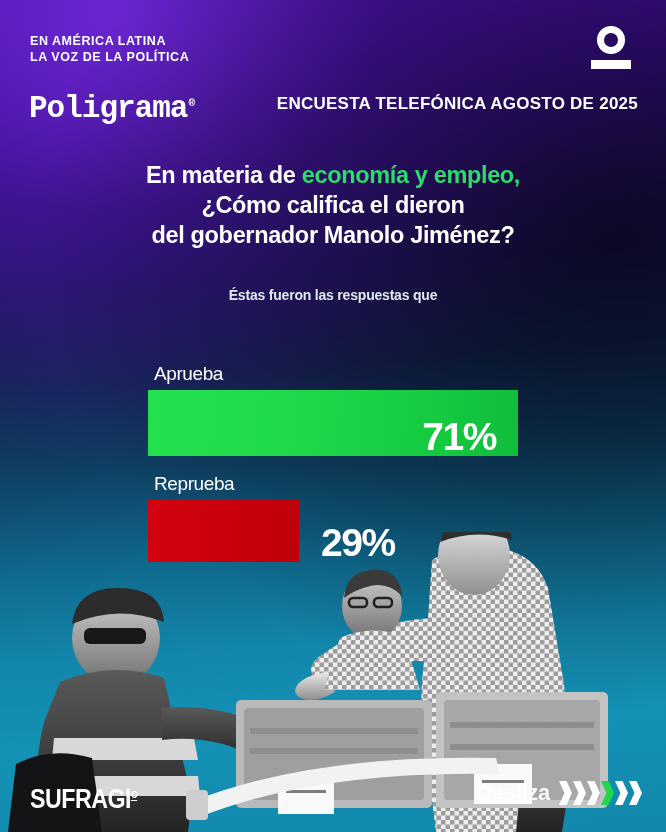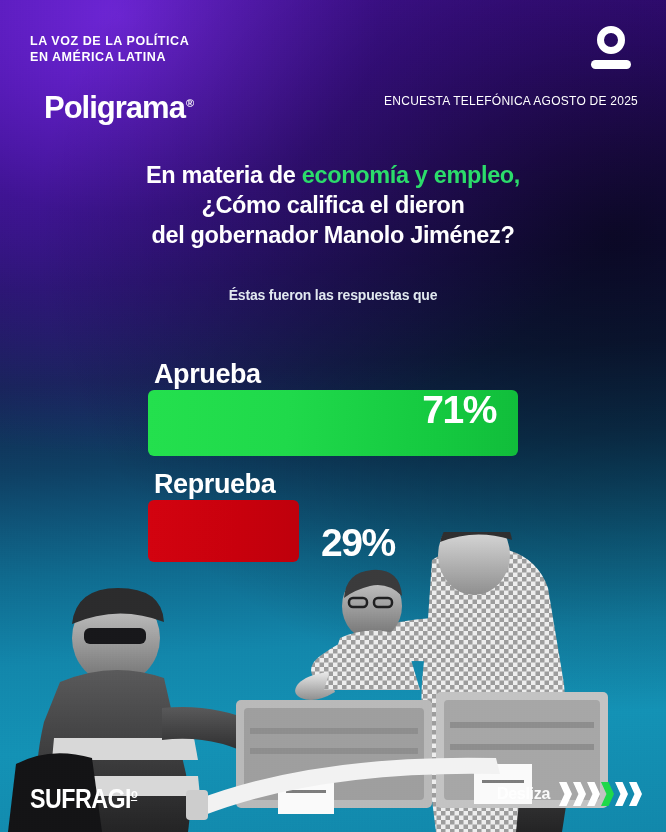--- a/index.html
+++ b/index.html
@@ -47,31 +47,31 @@
   }
 
   
   .tagline{
     position:absolute; left:30px; top:33px;
     color:#fff; font-weight:700; font-size:12.5px;
     letter-spacing:.55px; line-height:16px;
     text-transform:uppercase;
   }
   .brand{
-    position:absolute; left:44px; top:86px;
+    position:absolute; left:29px; top:86px;
     color:#fff; font-weight:700; font-size:31px;
-    letter-spacing:-1.0px; line-height:34px;
+    letter-spacing:-1.0px; line-height:34px;font-family:Liberation Mono, monospace;
   }
   .brand .reg{
     font-size:11px; vertical-align:super; font-weight:700;
     letter-spacing:0; margin-left:1px;
   }
   .survey-date{
     position:absolute; right:28px; top:94px;
-    color:#fff; font-weight:400; font-size:12px;
+    color:#fff; font-weight:700; font-size:17px;
     letter-spacing:.25px; text-transform:uppercase;
   }
   
   .logo-mark{
     position:absolute; right:33px; top:26px;
     width:44px; height:46px;
   }
   .logo-mark .ring{
     position:absolute; left:8px; top:0;
     width:28px; height:28px; border-radius:50%;
@@ -99,27 +99,27 @@
     letter-spacing:-.2px;
     padding:0 80px;
     opacity:.96;
   }
 
   
   .chart{ position:absolute; left:148px; top:362px; width:400px; }
 
   .row{ position:relative; }
   .row-label{
-    color:#fff; font-weight:700; font-size:27px;
+    color:#fff; font-weight:400; font-size:19px;
     letter-spacing:-.4px; line-height:24px;
     margin-left:6px; margin-bottom:4px;
   }
   .bar{
     position:relative; height:66px;
-    display:flex; align-items:flex-start;border-radius:6px;
+    display:flex; align-items:flex-end;
   }
   .bar.approve{
     width:370px;
     background:linear-gradient(95deg,#23e04d 0%, #1fd94a 38%, #14c93f 78%, #10bd3a 100%);
     justify-content:flex-end;
   }
   .bar.reject{
     width:140px;
     background:linear-gradient(95deg,#d3020f 0%, #c8000c 60%, #be000b 100%);
     height:62px;
@@ -153,41 +153,41 @@
   }
   .footer-logo .sup{
     font-size:13px; vertical-align:super; font-weight:700;
     text-decoration:underline; text-underline-offset:2px;
   }
   .swipe{
     position:absolute; right:24px; bottom:26px;
     display:flex; align-items:center; gap:9px;
   }
   .swipe-label{
-    color:#fff; font-weight:700; font-size:16px;
+    color:#fff; font-weight:700; font-size:22px;
     letter-spacing:-.3px; opacity:.95;
   }
   .chevrons{ display:flex; align-items:center; gap:1px; }
   .chev{
     width:13px; height:24px;
     clip-path:polygon(0 0, 58% 0, 100% 50%, 58% 100%, 0 100%, 42% 50%);
     background:#fff;
   }
   .chev.green{ background:#1fd94a; }
 </style>
 </head>
 <body>
 
 <div id="canvas">
 
   <div class="vignette"></div>
 
   <div class="tagline">
+    <div>EN AMÉRICA LATINA</div>
     <div>LA VOZ DE LA POLÍTICA</div>
-    <div>EN AMÉRICA LATINA</div>
   </div>
 
   <div class="brand"><span>Poligrama</span><span class="reg">®</span></div>
 
   <div class="logo-mark">
     <div class="ring"></div>
     <div class="bar"></div>
   </div>
 
   <div class="survey-date">ENCUESTA TELEFÓNICA AGOSTO DE 2025</div>

